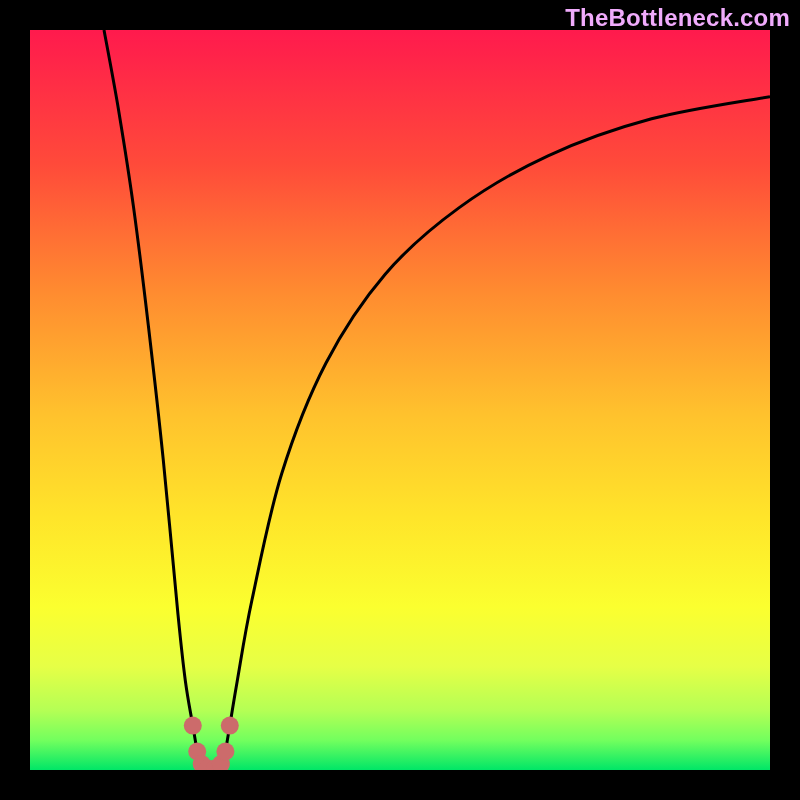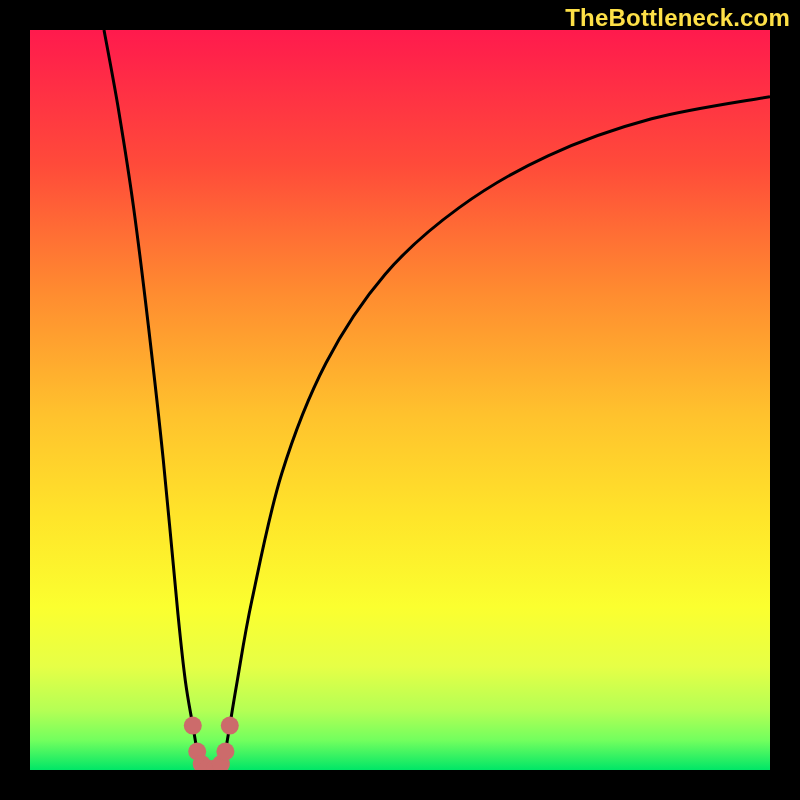--- a/index.html
+++ b/index.html
@@ -33,21 +33,21 @@
     width: 100%;
     height: 100%;
   }
   .watermark {
     position: absolute;
     top: 4px;
     right: 10px;
     font-family: Arial, Helvetica, sans-serif;
     font-size: 24px;
     font-weight: 600;
-    color: #fde047;
+    color: #f0abfc;
     letter-spacing: 0.2px;
   }
   svg.curves {
     position: absolute;
     left: 0;
     top: 0;
     width: 100%;
     height: 100%;
   }
 </style>

